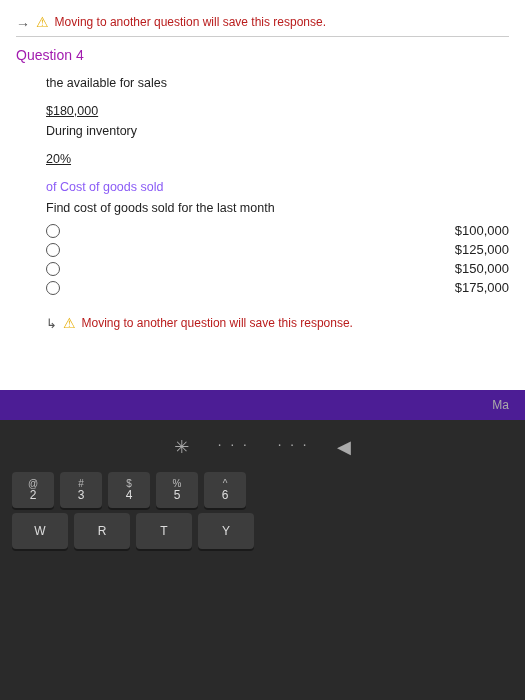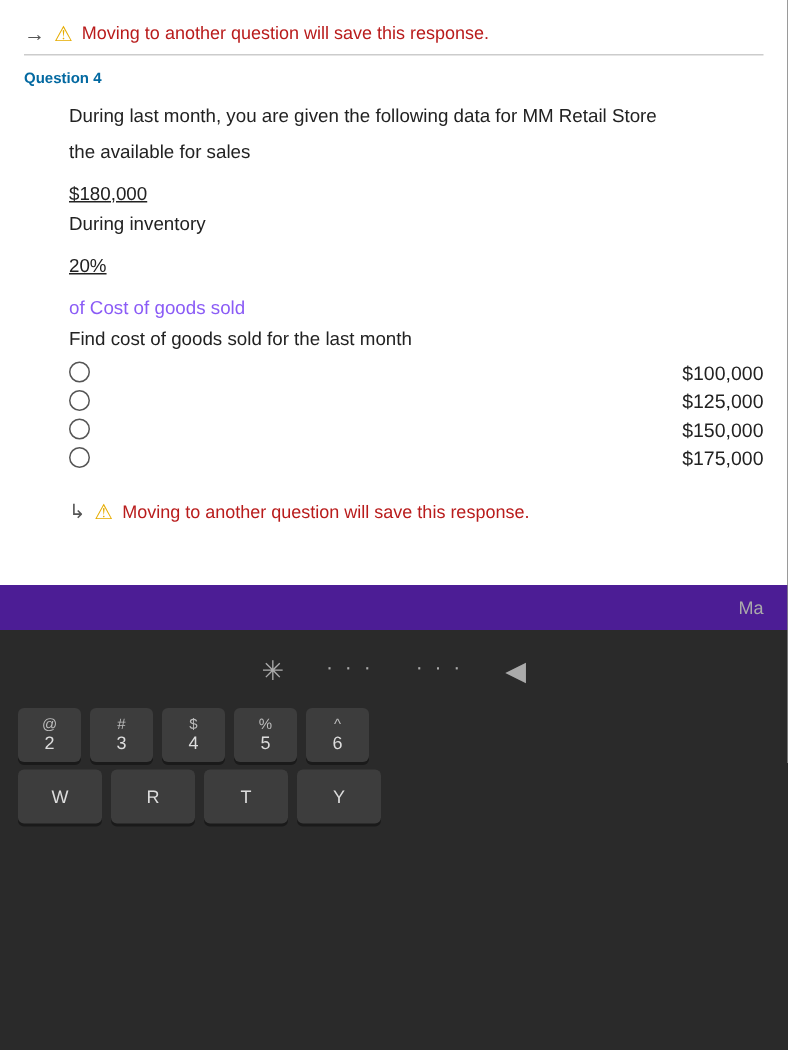--- a/index.html
+++ b/index.html
@@ -47,24 +47,24 @@
       font-size: 14px;
     }
 
     .warning-text {
       font-size: 12px;
       color: #b91c1c;
     }
 
     
     .question-header {
-      font-size: 10px;
-      font-weight: bold;
+      font-size: 14px;
+      font-weight: normal;
       margin-bottom: 10px;
-      color: #0369a1;
+      color: #a21caf;
     }
 
     
     .question-content {
       padding-left: 30px;
     }
 
     .question-intro {
       font-size: 12.5px;
       color: #222;
@@ -229,21 +229,20 @@
     <div class="warning-bar-top">
       <span class="arrow">→</span>
       <span class="warning-icon">⚠</span>
       <span class="warning-text">Moving to another question will save this response.</span>
     </div>
 
     <div class="question-header">Question 4</div>
 
     <div class="question-content">
 
-      <div class="question-intro">During last month, you are given the following data for MM Retail Store</div>
 
       <div class="data-row">
         <span class="data-label">the available for sales</span>
         <span class="data-value">$180,000</span>
       </div>
 
       <div class="data-row">
         <span class="data-label">During inventory</span>
         <span class="data-value">20%</span>
         <span class="data-extra">of Cost of goods sold</span>

